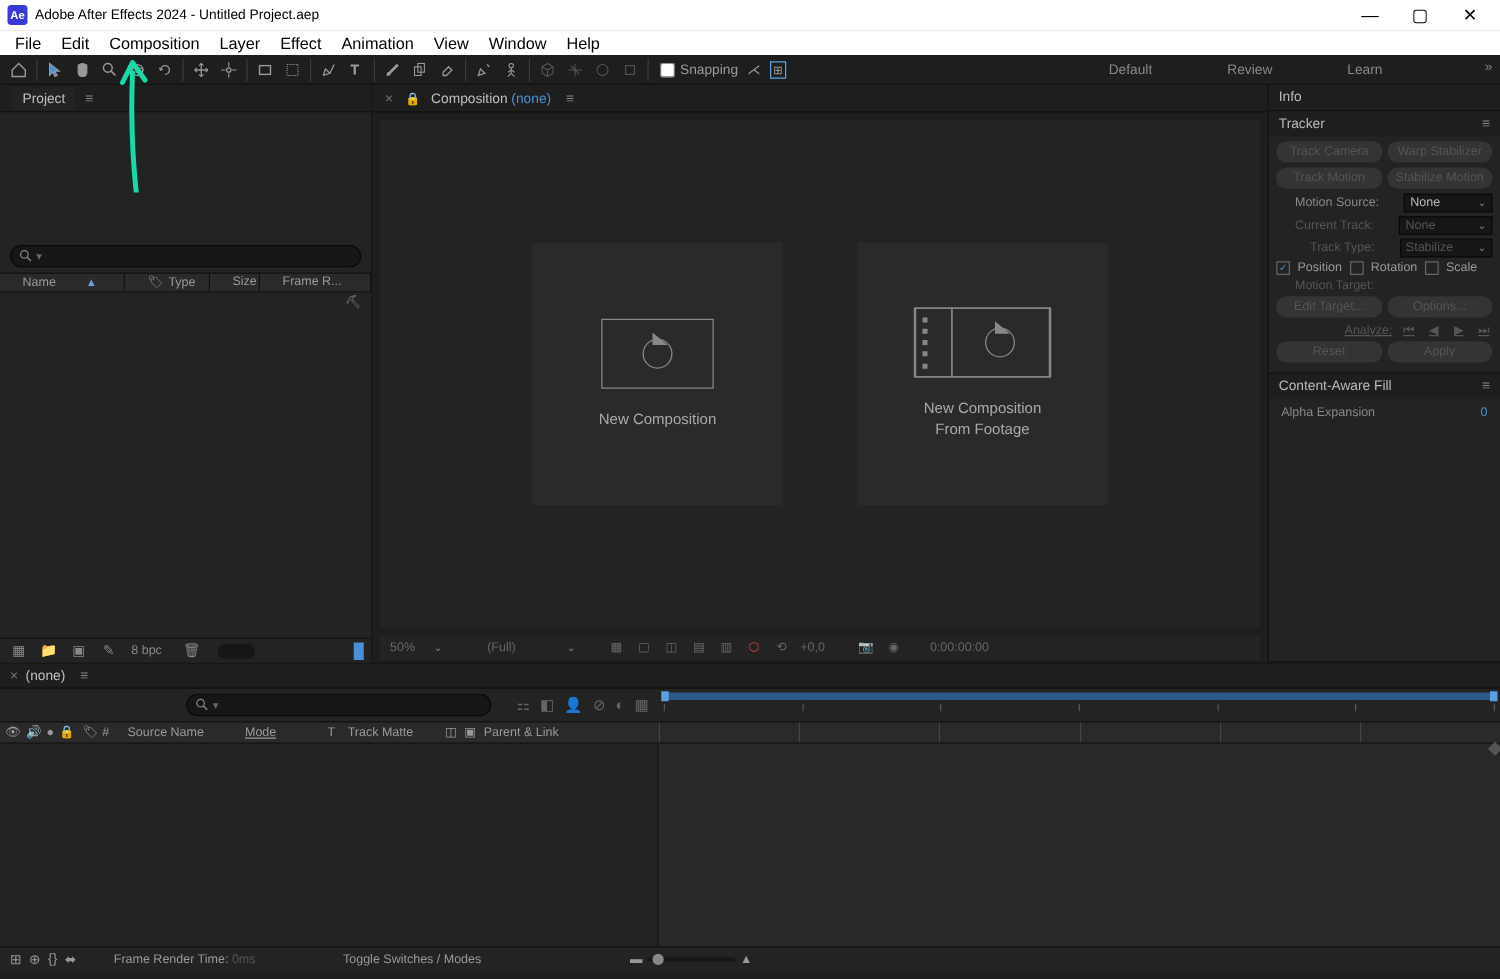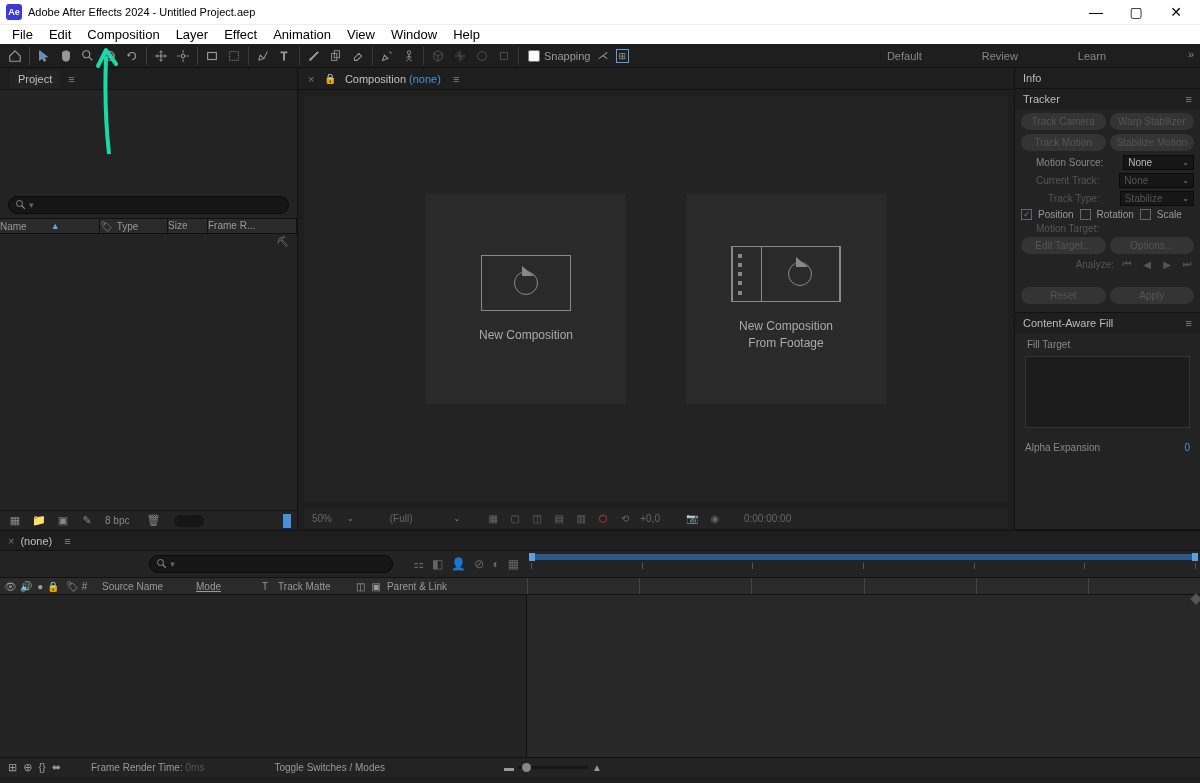--- a/index.html
+++ b/index.html
@@ -35,21 +35,21 @@
 
 .project-panel { width: 298px; background: #232323; border-right: 1px solid #111; display: flex; flex-direction: column; }
 .panel-tab { height: 22px; display: flex; align-items: center; padding: 2px 10px; background: #1e1e1e; border-bottom: 1px solid #111; font-size: 11px; }
 .panel-tab .tab-label { background: #232323; padding: 3px 8px; }
 .panel-tab .tab-menu { margin-left: 8px; color: #888; cursor: pointer; }
 .project-panel .preview-area { height: 102px; background: #232323; }
 .project-panel .search-row { padding: 4px 8px; }
 .project-panel .search-box { background: #161616; border: 1px solid #0a0a0a; height: 18px; border-radius: 9px; display: flex; align-items: center; padding: 0 6px; }
 .project-panel .search-box svg { width: 12px; height: 12px; fill: #888; }
 .project-panel .columns { display: flex; background: #2a2a2a; height: 16px; font-size: 10px; color: #999; border-top: 1px solid #111; border-bottom: 1px solid #111; }
-.project-panel .col { padding: 1px 0; border-right: 1px solid #111; }
+.project-panel .col { padding: 1px 18px; border-right: 1px solid #111; }
 .project-panel .col.name { width: 100px; display: flex; align-items: center; gap: 24px; }
 .project-panel .col.type { width: 68px; display: flex; align-items: center; gap: 4px; }
 .project-panel .col.size { width: 40px; }
 .project-panel .col.framer { flex: 1; }
 .project-panel .sort-ic { color: #6aa0e0; font-size: 9px; }
 .project-panel .content { flex: 1; background: #232323; position: relative; }
 .project-panel .flow-ic { position: absolute; right: 8px; top: 2px; font-size: 10px; color: #888; }
 .project-panel .footer-row { display: flex; align-items: center; height: 20px; padding: 0 6px; gap: 6px; background: #232323; border-top: 1px solid #111; }
 .project-panel .footer-row .fbtn { width: 18px; height: 16px; display: flex; align-items: center; justify-content: center; color: #888; cursor: pointer; font-size: 11px; }
 .project-panel .footer-row .bpc { font-size: 10px; color: #888; padding: 0 3px; }
@@ -87,21 +87,21 @@
 .rp-btn-row { display: flex; gap: 4px; margin-bottom: 4px; }
 .rp-btn { flex: 1; background: #343434; color: #555; text-align: center; padding: 3px 0; border-radius: 9px; font-size: 10px; cursor: pointer; }
 .rp-field-row { display: flex; align-items: center; gap: 20px; margin-bottom: 3px; font-size: 10px; padding-left: 15px; }
 .rp-field-row .lbl { color: #888; }
 .rp-field-row .lbl.dim { color: #555; }
 .rp-field-row .dd { flex: 1; background: #161616; border: 1px solid #0a0a0a; padding: 1px 4px; display: flex; justify-content: space-between; align-items: center; color: #bbb; }
 .rp-field-row .dd.dim { color: #555; }
 .rp-chk-row { display: flex; align-items: center; gap: 6px; font-size: 10px; color: #999; margin-bottom: 3px; }
 .rp-chk-row .chk { width: 11px; height: 11px; border: 1px solid #666; display: flex; align-items: center; justify-content: center; font-size: 8px; }
 .rp-chk-row .chk.checked::after { content: "✓"; color: #4a90d9; }
-.rp-an-row { display: flex; align-items: center; gap: 6px; font-size: 10px; color: #555; margin-bottom: 17px; justify-content: flex-end; }
+.rp-an-row { display: flex; align-items: center; gap: 6px; font-size: 10px; color: #555; margin-bottom: 3px; justify-content: flex-end; text-decoration: underline; }
 .rp-an-row .pb { width: 14px; text-align: center; }
 .fill-target-box { border: 1px solid #333; height: 72px; margin: 4px; background: #1c1c1c; }
 .alpha-row { display: flex; justify-content: space-between; padding: 6px 10px; font-size: 10px; color: #888; }
 .alpha-row .val { color: #4a90d9; }
 
 
 .timeline { height: 227px; background: #232323; border-top: 1px solid #111; display: flex; flex-direction: column; }
 .timeline .tl-tab { height: 20px; background: #1e1e1e; display: flex; align-items: center; padding: 2px 8px; gap: 6px; border-bottom: 1px solid #111; }
 .timeline .tl-tab .close-x { color: #777; cursor: pointer; }
 .timeline .tl-top-row { height: 26px; display: flex; align-items: center; }
@@ -499,24 +499,20 @@
           <div class="rp-btn">Reset</div>
           <div class="rp-btn">Apply</div>
         </div>
       </div>
     </div>
     <div class="rp-section" style="flex:1;">
       <div class="rp-header">
         <span>Content-Aware Fill</span>
         <span class="rp-menu">≡</span>
       </div>
-      <div class="rp-body">
-        <div style="font-size:10px;color:#888;padding:2px 6px;">Fill Target</div>
-        <div class="fill-target-box"></div>
-      </div>
       <div class="alpha-row">
         <span>Alpha Expansion</span>
         <span class="val">0</span>
       </div>
     </div>
   </div>
 </div>
 
 <div class="timeline">
   <div class="tl-tab">

